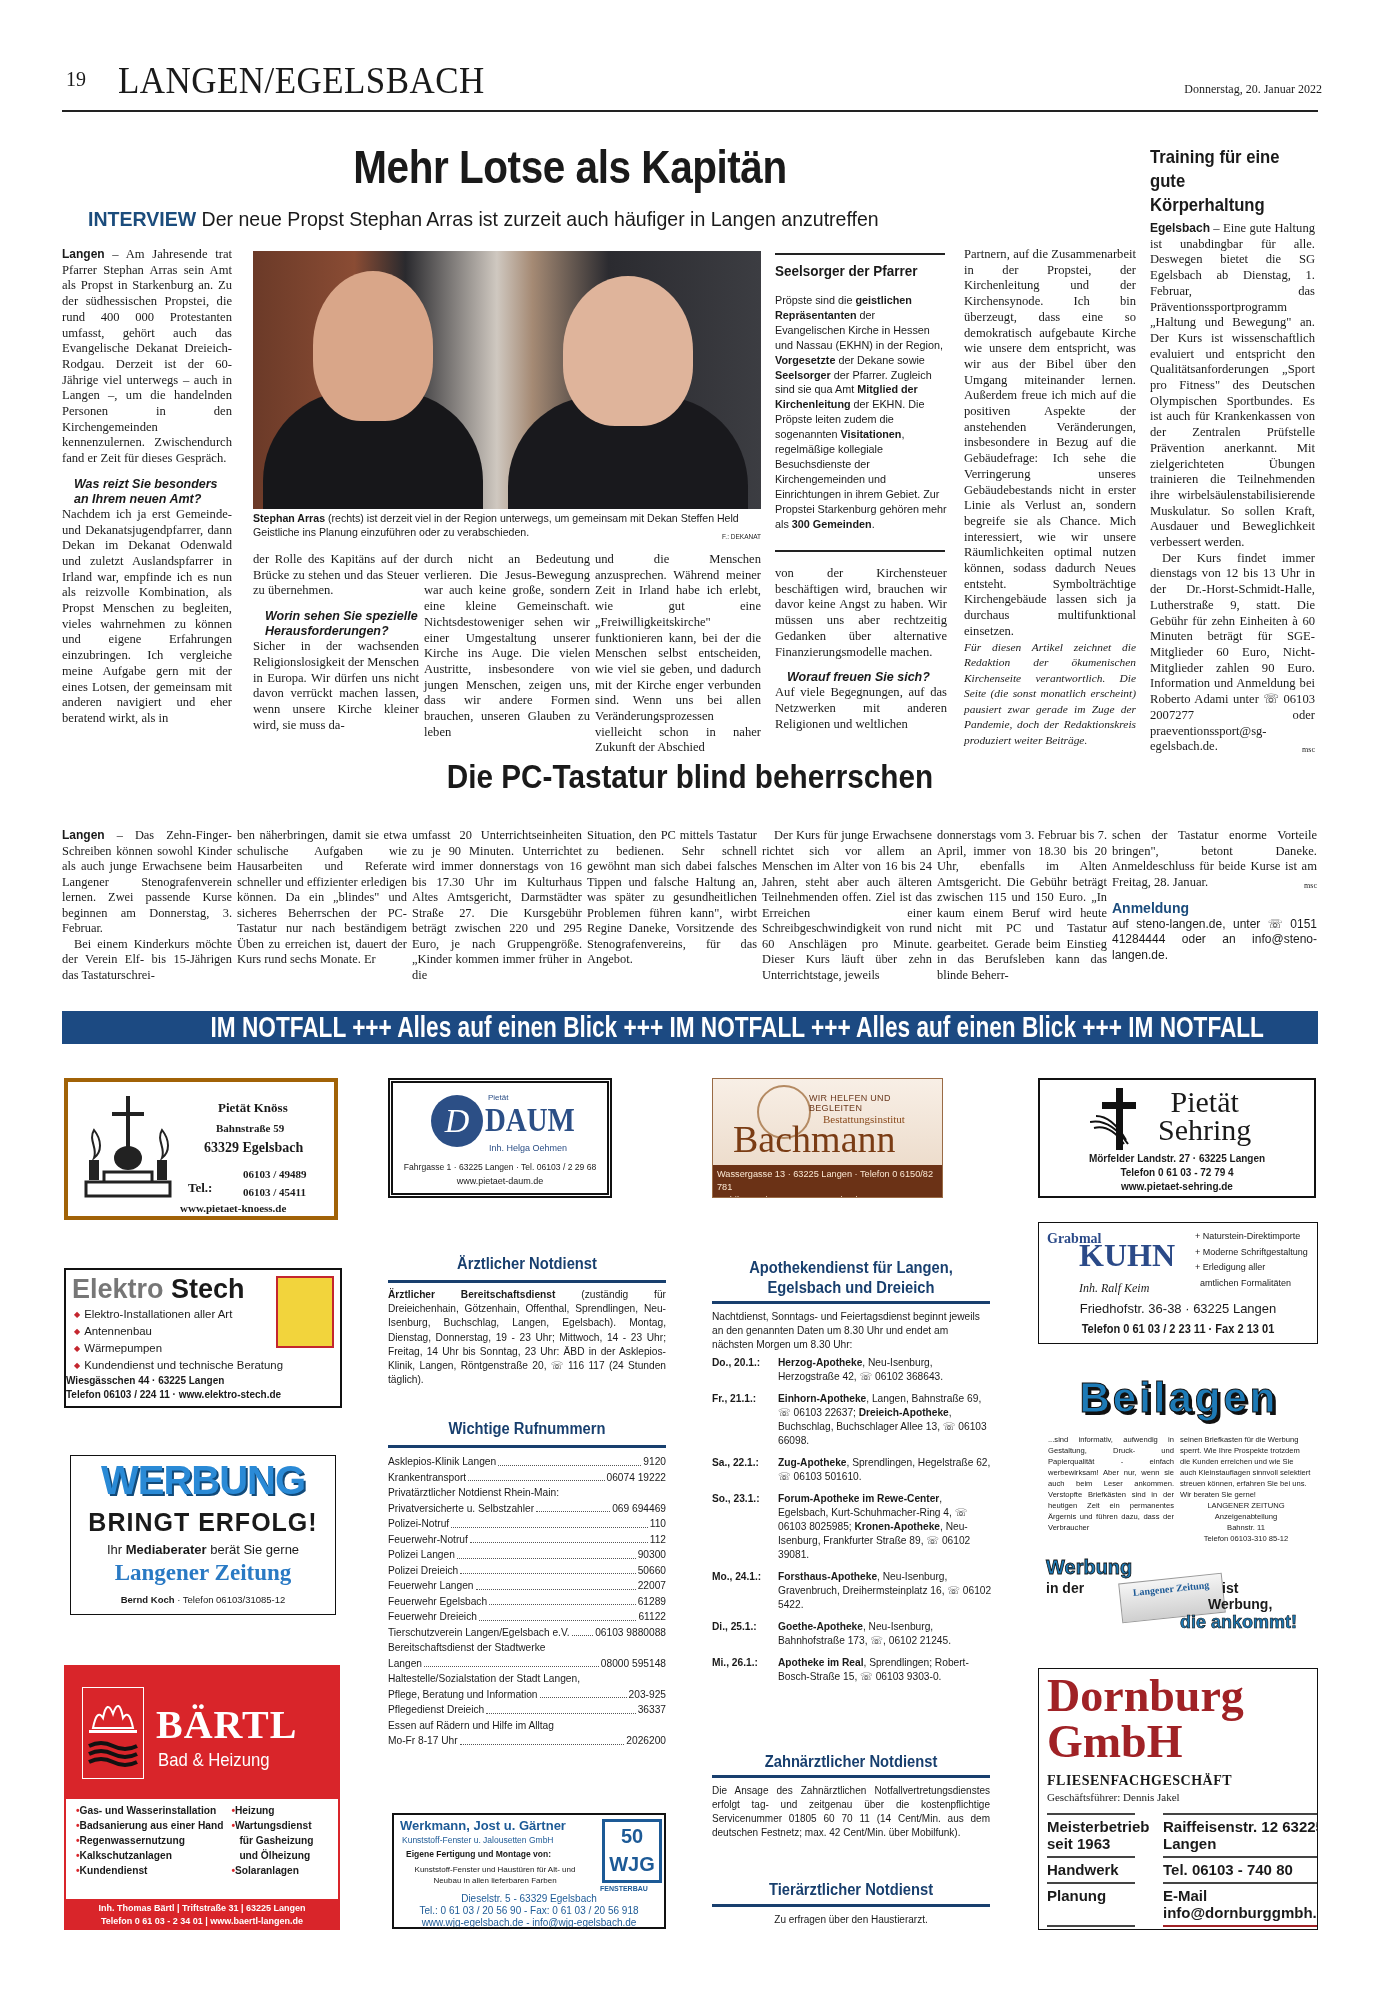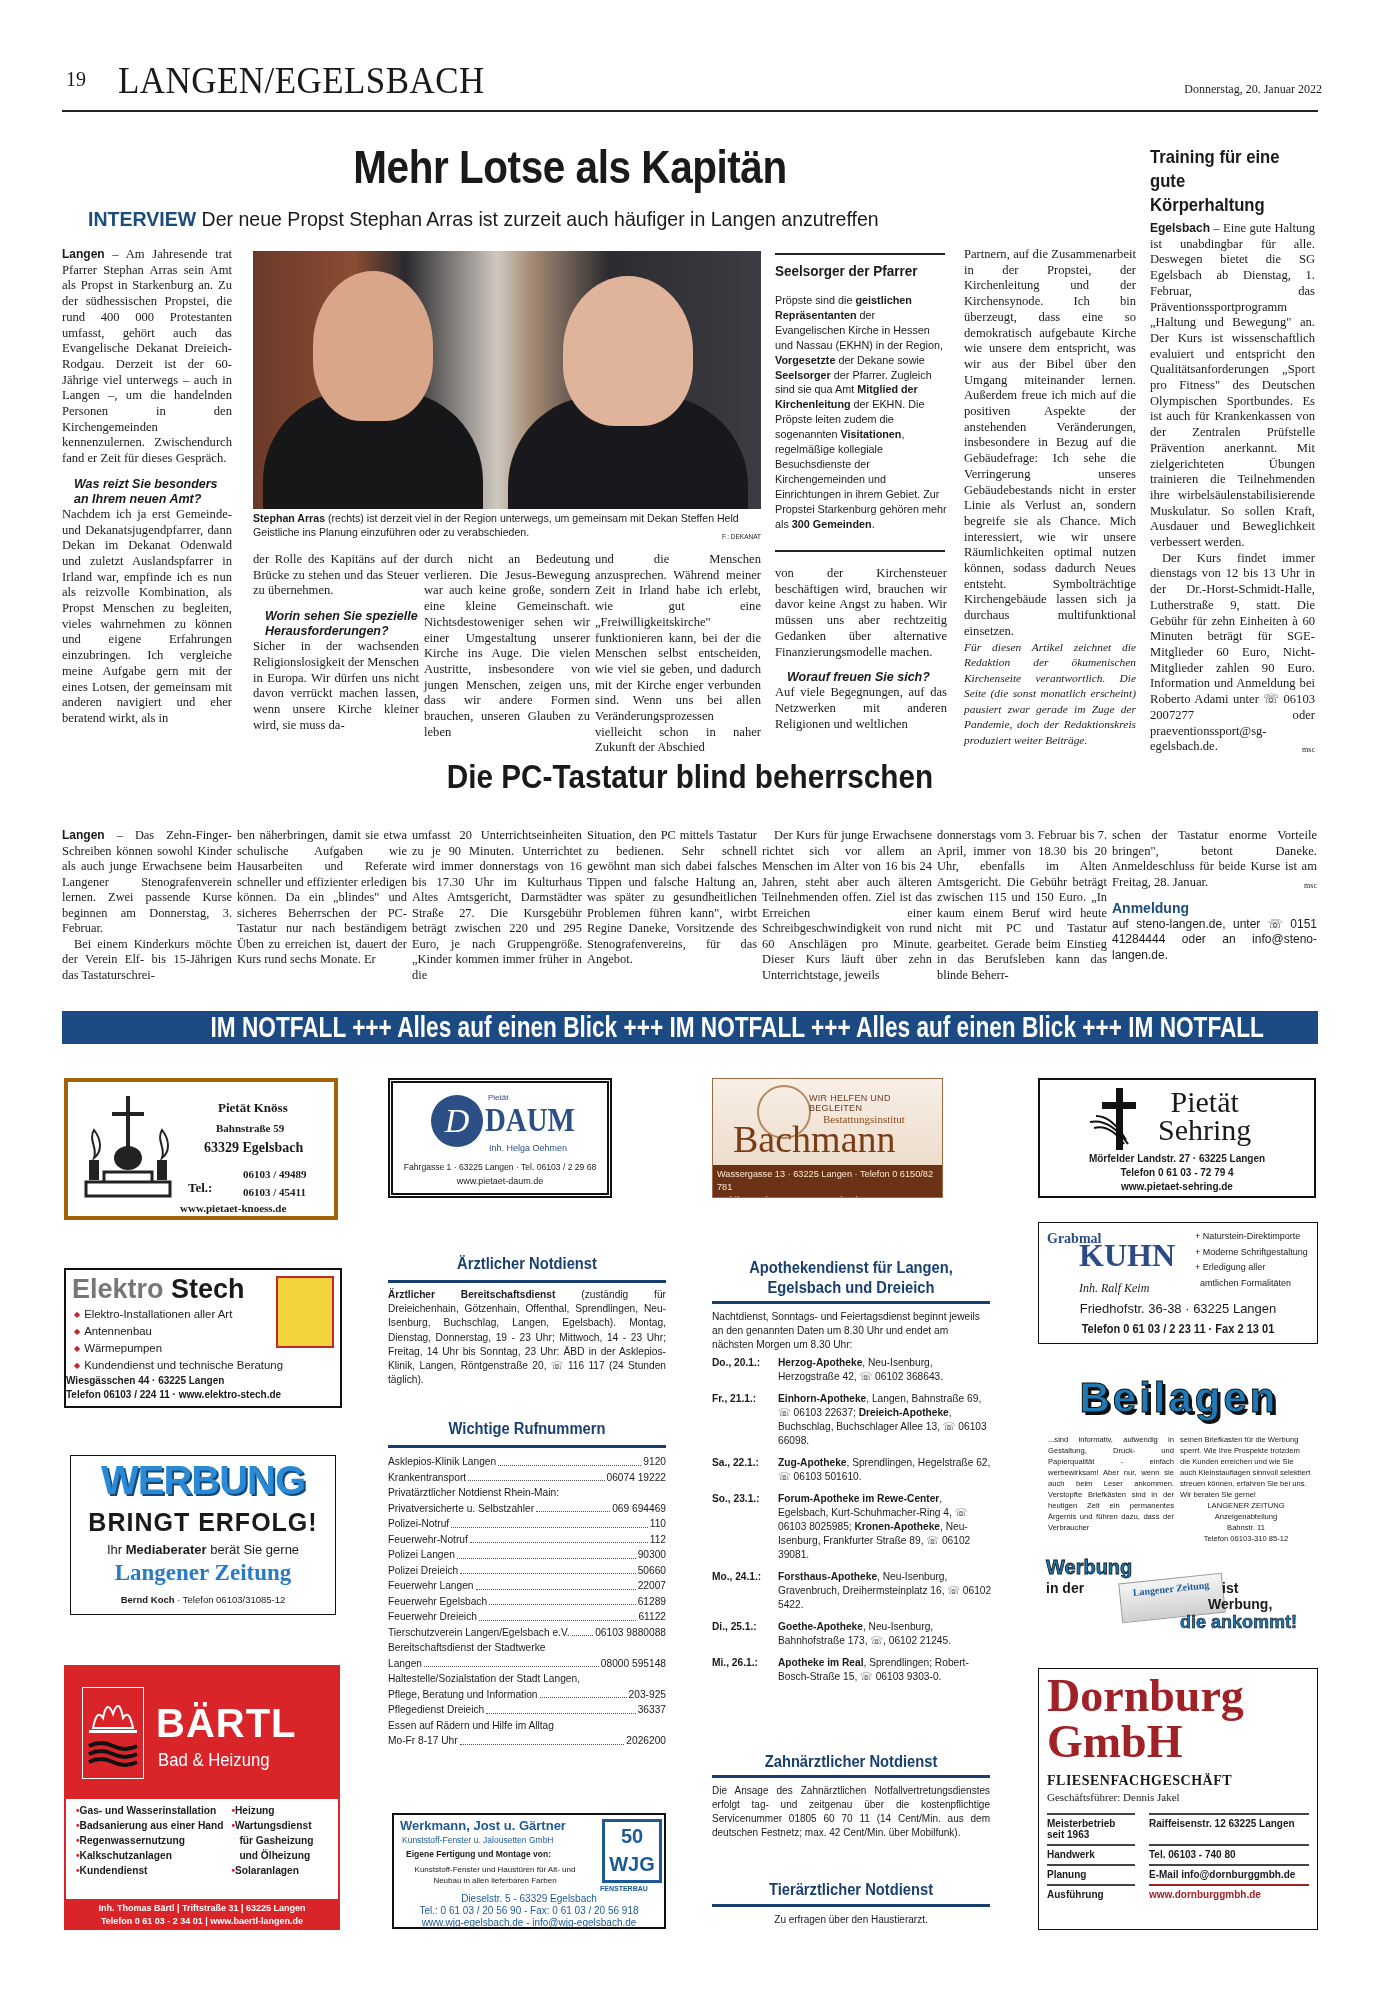--- a/index.html
+++ b/index.html
@@ -105,21 +105,21 @@
 
 #ad-werbung{left:70px;top:1455px;width:266px;height:160px}
 #ad-werbung .w{position:absolute;left:0;width:100%;text-align:center;top:2px;font-size:40px;font-weight:900;color:#2a8ad6;font-family:"Liberation Sans",sans-serif;letter-spacing:-1px;text-shadow:2px 2px 0 #114a7a}
 #ad-werbung .b{position:absolute;left:0;width:100%;text-align:center;top:52px;font-size:25px;font-weight:bold;font-family:"Liberation Sans",sans-serif;letter-spacing:1px}
 #ad-werbung .m{position:absolute;left:0;width:100%;text-align:center;top:86px;font-size:13px;font-family:"Liberation Sans",sans-serif}
 #ad-werbung .lz{position:absolute;left:0;width:100%;text-align:center;top:104px;font-size:23px;font-weight:bold;color:#2a7ac4;font-family:"Liberation Serif",serif}
 #ad-werbung .c{position:absolute;left:0;width:100%;text-align:center;top:138px;font-size:9.5px;font-family:"Liberation Sans",sans-serif}
 
 #ad-baertl{left:64px;top:1665px;width:276px;height:265px;background:#d9252a;border:none}
 #ad-baertl .logo{position:absolute;left:18px;top:22px;width:62px;height:92px;border:1.5px solid #fff}
-#ad-baertl .name{position:absolute;left:92px;top:36px;font-size:40px;color:#fff;font-weight:bold;font-family:Liberation Sans, sans-serif;letter-spacing:1px}
+#ad-baertl .name{position:absolute;left:92px;top:36px;font-size:40px;color:#fff;font-weight:bold;font-family:Liberation Serif, serif;letter-spacing:1px}
 #ad-baertl .sub{position:absolute;left:94px;top:84px;font-size:19px;color:#fff;font-family:"Liberation Sans",sans-serif;transform:scaleX(0.88);transform-origin:left}
 #ad-baertl .list{position:absolute;left:2px;top:134px;width:272px;height:100px;background:#fff;padding:4px 10px;font-size:10.2px;line-height:15px;font-weight:bold;font-family:"Liberation Sans",sans-serif;display:flex;gap:8px}
 #ad-baertl .list ul{list-style:none}
 #ad-baertl .list li.b::before{content:"\2022 ";color:#d9252a}
 #ad-baertl .list li.nb{padding-left:8px}
 #ad-baertl .foot{position:absolute;left:0;width:100%;text-align:center;top:237px;font-size:9px;line-height:13px;color:#fff;font-weight:bold;font-family:"Liberation Sans",sans-serif}
 
 .sec-h{position:absolute;left:388px;width:278px;text-align:center;font-family:"Liberation Sans",sans-serif;font-weight:bold;color:#183f6e;font-size:16px;transform:scaleX(0.92)}
 .sec-r{position:absolute;left:388px;width:278px;height:3px;background:#183f6e}
 #arzt-body{left:388px;top:1288px;width:278px;font-family:"Liberation Sans",sans-serif;font-size:10.2px;line-height:14.2px;text-align:justify}
@@ -156,21 +156,21 @@
 #ad-beilagen .w2{position:absolute;left:6px;top:210px;font-size:14px;font-weight:bold;font-family:"Liberation Sans",sans-serif}
 #ad-beilagen .w3{position:absolute;left:182px;top:210px;font-size:14px;font-weight:bold;font-family:"Liberation Sans",sans-serif}
 #ad-beilagen .w4{position:absolute;left:168px;top:226px;font-size:14px;font-weight:bold;font-family:"Liberation Sans",sans-serif}
 #ad-beilagen .w5{position:absolute;left:140px;top:242px;font-size:18px;font-weight:900;color:#1d7ab6;font-family:"Liberation Sans",sans-serif;-webkit-text-stroke:0.6px #111}
 #ad-beilagen .paper{position:absolute;left:80px;top:208px;width:104px;height:40px;background:linear-gradient(#f5f5f5,#cfcfcf);transform:rotate(-6deg);border:1px solid #999;color:#1d5a96;font-size:10px;font-weight:bold;font-family:"Liberation Serif",serif;text-align:center;line-height:20px}
 
 #ad-dornburg{left:1038px;top:1668px;width:280px;height:262px;border:1.5px solid #111}
 #ad-dornburg .n{position:absolute;left:8px;top:4px;font-size:46px;line-height:46px;color:#a02226;font-weight:bold;font-family:"Liberation Serif",serif}
 #ad-dornburg .f{position:absolute;left:8px;top:104px;font-size:14px;font-weight:bold;font-family:"Liberation Serif",serif;letter-spacing:0.5px}
 #ad-dornburg .g{position:absolute;left:8px;top:122px;font-size:11px;font-family:"Liberation Serif",serif}
-#ad-dornburg .grid{position:absolute;left:8px;top:144px;width:262px;display:grid;grid-template-columns:88px 1fr;column-gap:14px;font-size:10px;font-weight:bold;font-family:"Liberation Sans",sans-serif}
+#ad-dornburg .grid{position:absolute;left:8px;top:144px;width:262px;display:grid;grid-template-columns:88px 1fr;column-gap:28px;font-size:15px;font-weight:bold;font-family:"Liberation Sans",sans-serif}
 #ad-dornburg .cell{border-top:2.5px solid #444;padding:3px 0 4px}
 #ad-dornburg .cell.red{border-top-color:#a02226;color:#a02226}
 </style>
 </head>
 <body>
 
 <div class="abs serif" id="hdr-page">19</div>
 <div class="abs serif" id="hdr-section">LANGEN/EGELSBACH</div>
 <div class="abs" id="hdr-date">Donnerstag, 20. Januar 2022</div>
 <div class="abs" id="hdr-rule"></div>

